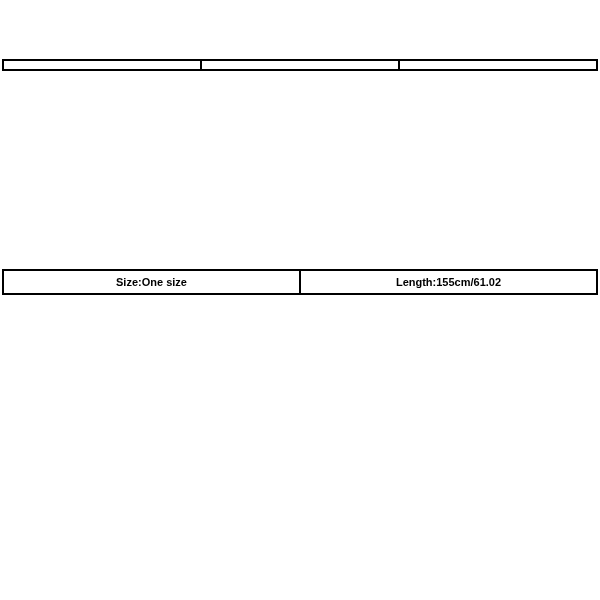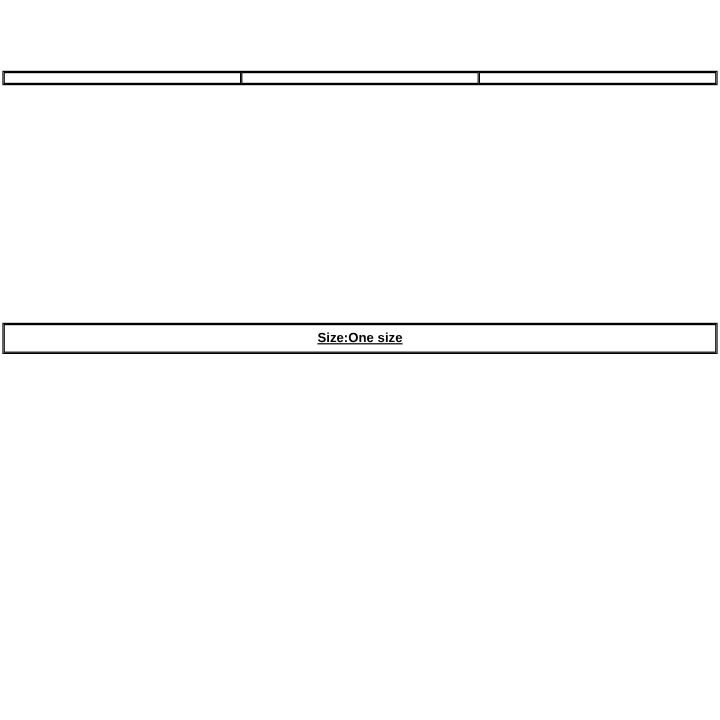--- a/index.html
+++ b/index.html
@@ -30,21 +30,20 @@
       padding: 5px 4px;
       text-align: right;
       font-size: 11px;
       font-weight: bold;
       color: #000;
       background: #fff;
       min-height: 22px;
       display: flex;
       align-items: center;
       justify-content: center;
-      text-decoration: underline;
     }
     .top-row {
       top: 59px;
     }
     .top-row .cell {
       min-height: 10px;
       padding: 2px;
     }
     .bottom-row {
       top: 269px;
@@ -57,14 +56,15 @@
   <div class="row">
     <div class="cell"></div>
     <div class="cell"></div>
     <div class="cell"></div>
   </div>
 </div>
 
 <div class="table-container bottom-row">
   <div class="row">
     <div class="cell">Size:One size</div>
+    <div class="cell">Length:155cm/61.02</div>
   </div>
 </div>
 
 </body></html>

